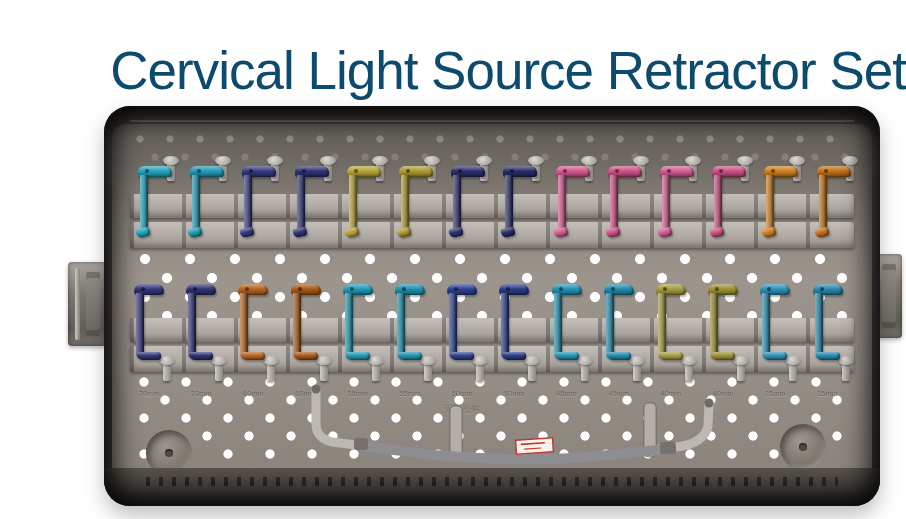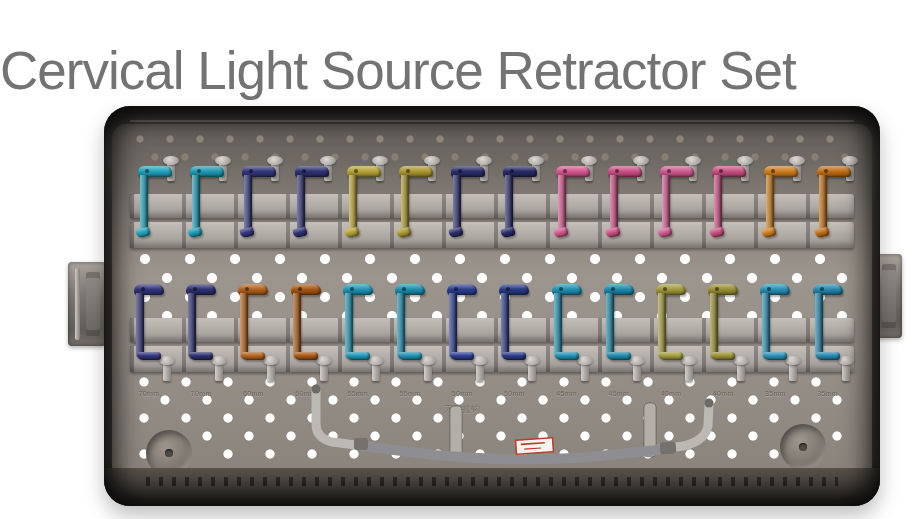--- a/index.html
+++ b/index.html
@@ -1,21 +1,21 @@
 <!DOCTYPE html>
 <html><head>
 <meta charset="utf-8">
 <style>
   html,body{margin:0;padding:0;background:#fff;}
   .stage{position:relative;width:906px;height:519px;overflow:hidden;background:#fff;
          font-family:"Liberation Sans",sans-serif;}
 
   
-  .title{position:absolute;left:0;top:4px;width:906px;text-align:left;
-         font-size:53px;font-weight:500;letter-spacing:-1px;color:#737373;
+  .title{position:absolute;left:0;top:4px;width:906px;text-align:right;
+         font-size:53px;font-weight:500;letter-spacing:-1px;color:#0c4a6e;
          white-space:nowrap;}
 
   
   .photo{position:absolute;left:0;top:92px;width:906px;height:427px;}
 
   
   .latch{position:absolute;width:38px;height:84px;z-index:0;border-radius:4px;
          background:linear-gradient(180deg,#aaa49d,#7d7872 38%,#615d58 80%,#726d67);
          box-shadow:inset 0 0 4px rgba(0,0,0,.45), 0 2px 4px rgba(0,0,0,.3);}
   .latch::before{content:'';position:absolute;left:7px;top:6px;width:5px;height:72px;

